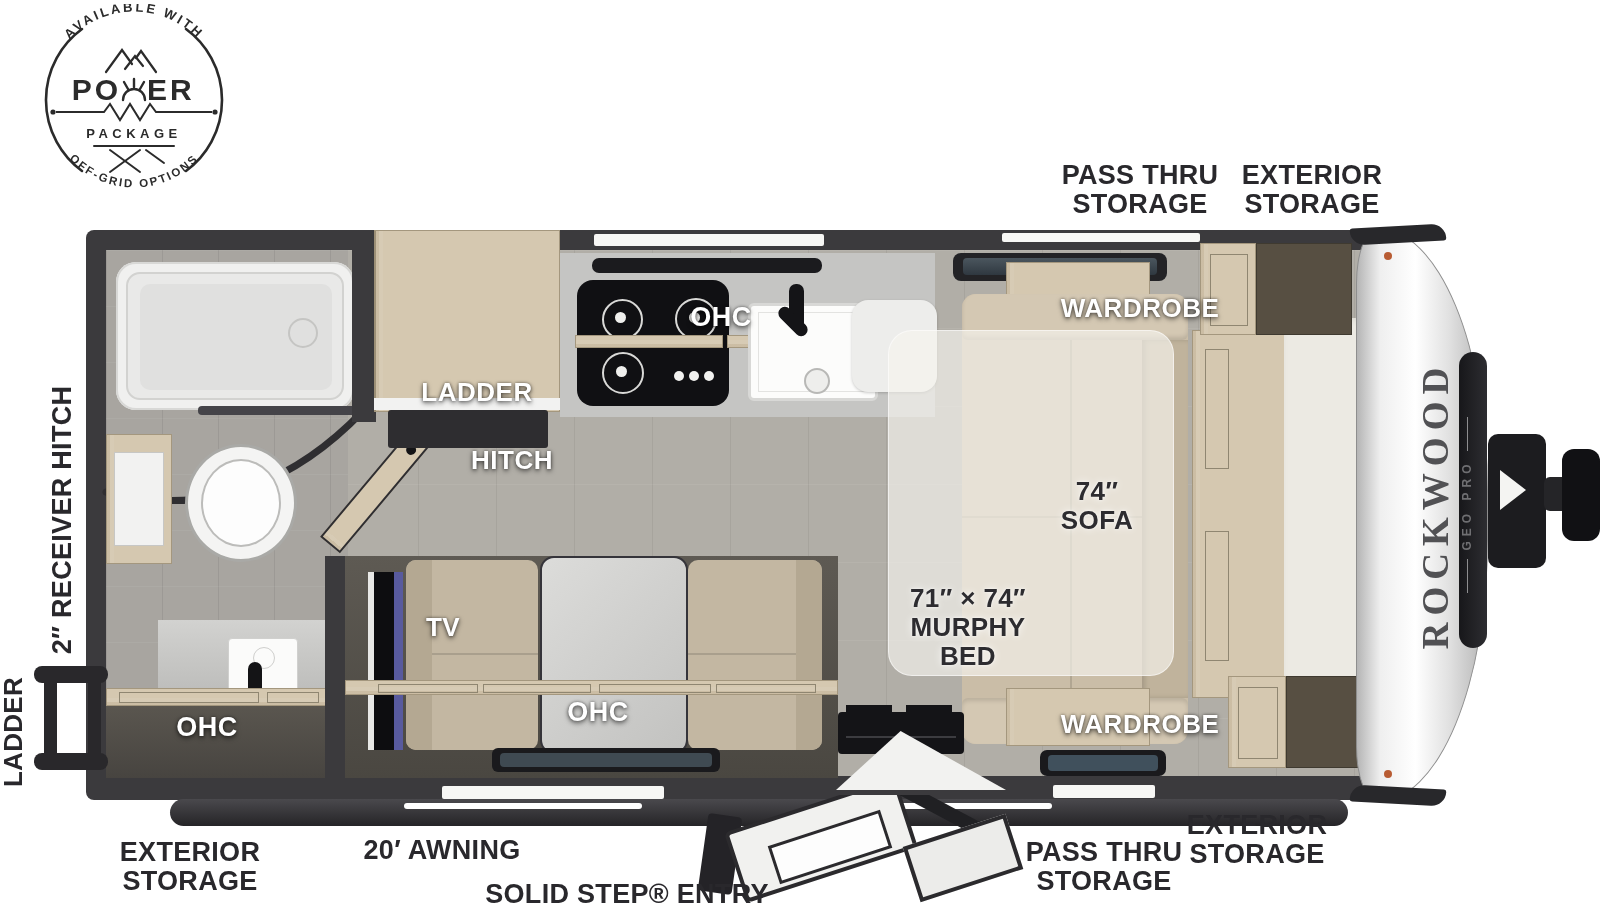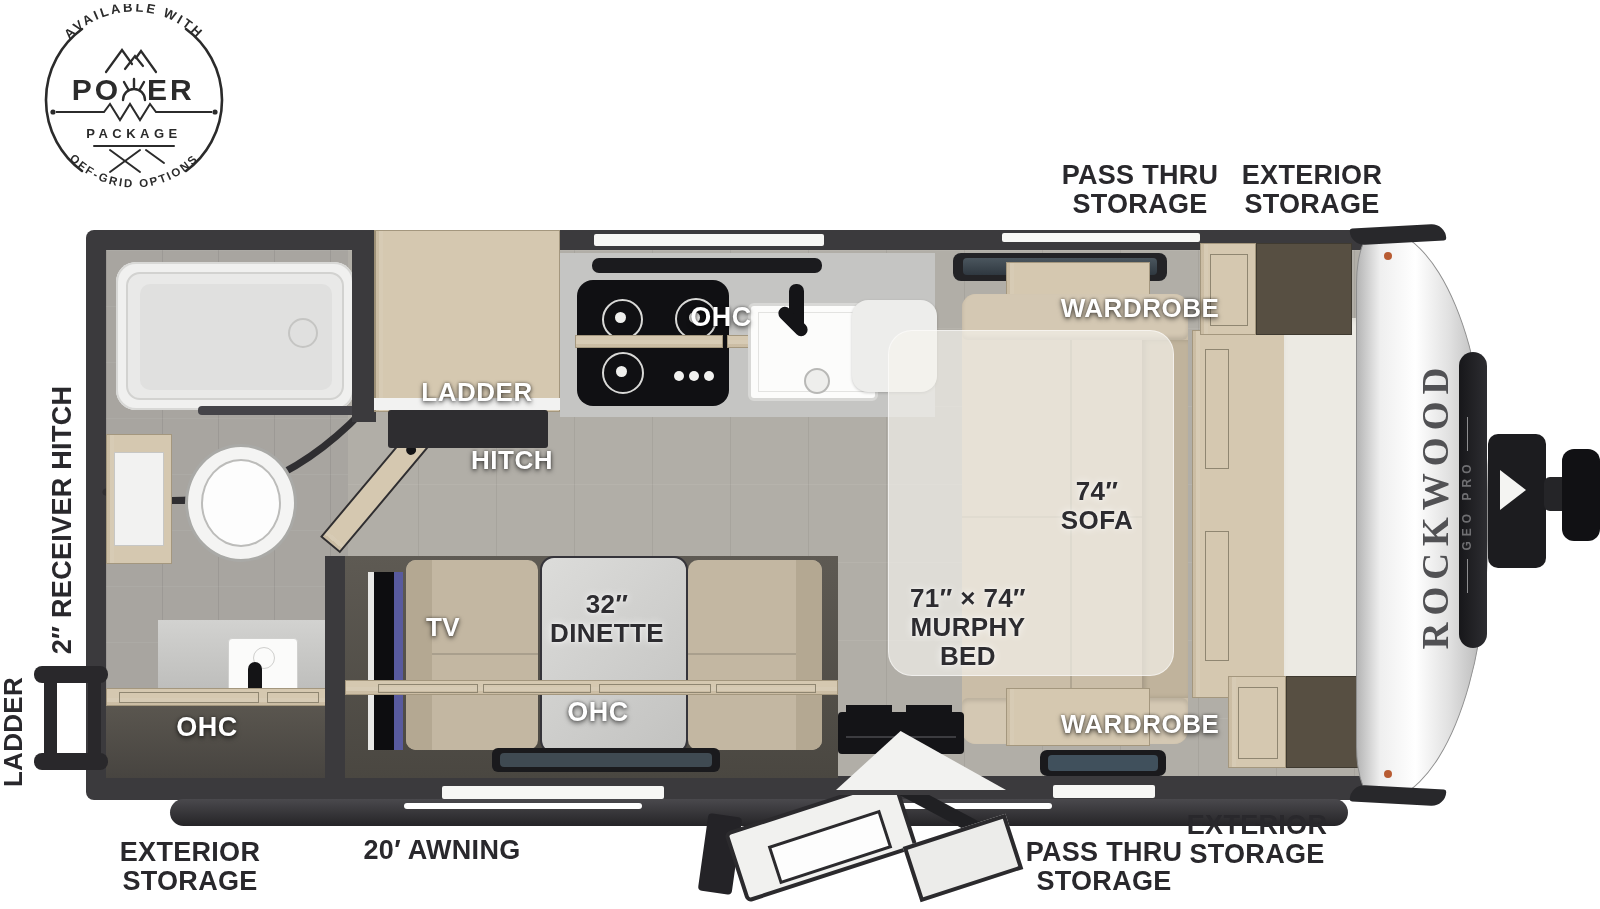--- a/index.html
+++ b/index.html
@@ -265,32 +265,31 @@
   <div class="wlbl" style="left:422px;top:446px;width:180px;">HITCH</div>
   <div class="wlbl" style="left:631px;top:303px;width:180px;font-size:27px;">OHC</div>
   <div class="wlbl" style="left:1050px;top:294px;width:180px;">WARDROBE</div>
   <div class="dlbl" style="left:1007px;top:477px;width:180px;">74″
 SOFA</div>
   <div class="dlbl" style="left:878px;top:584px;width:180px;">71″ × 74″
 MURPHY
 BED</div>
   <div class="wlbl" style="left:1050px;top:710px;width:180px;">WARDROBE</div>
   <div class="wlbl" style="left:353px;top:613px;width:180px;">TV</div>
-  <div class="dlbl" style="left:517px;top:590px;width:180px;">32″
-DINETTE</div>
   <div class="wlbl" style="left:508px;top:698px;width:180px;font-size:27px;">OHC</div>
   <div class="wlbl" style="left:117px;top:713px;width:180px;font-size:27px;">OHC</div>
 
   <div class="xlbl" style="left:1050px;top:161px;width:180px;">PASS THRU
 STORAGE</div>
   <div class="xlbl" style="left:1222px;top:161px;width:180px;">EXTERIOR
 STORAGE</div>
   <div class="xlbl rot" style="left:-78px;top:506px;width:280px;height:28px;">2″ RECEIVER HITCH</div>
   <div class="xlbl rot" style="left:-62px;top:718px;width:150px;height:28px;font-size:26px;">LADDER</div>
   <div class="xlbl" style="left:100px;top:838px;width:180px;">EXTERIOR
 STORAGE</div>
   <div class="xlbl" style="left:352px;top:836px;width:180px;">20′ AWNING</div>
+  <div class="xlbl" style="left:457px;top:880px;width:340px;">SOLID STEP® ENTRY</div>
   <div class="xlbl" style="left:1014px;top:838px;width:180px;">PASS THRU
 STORAGE</div>
   <div class="xlbl" style="left:1167px;top:811px;width:180px;">EXTERIOR
 STORAGE</div>
 
 </div>
 
 </body></html>

